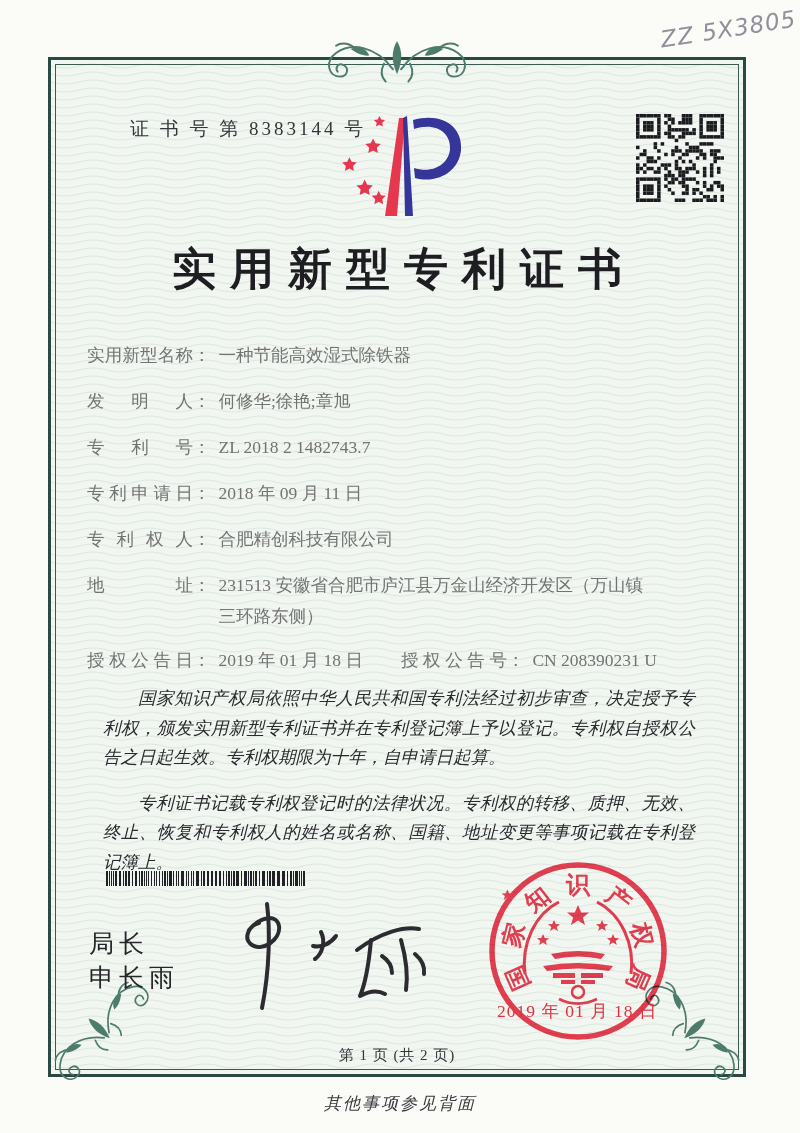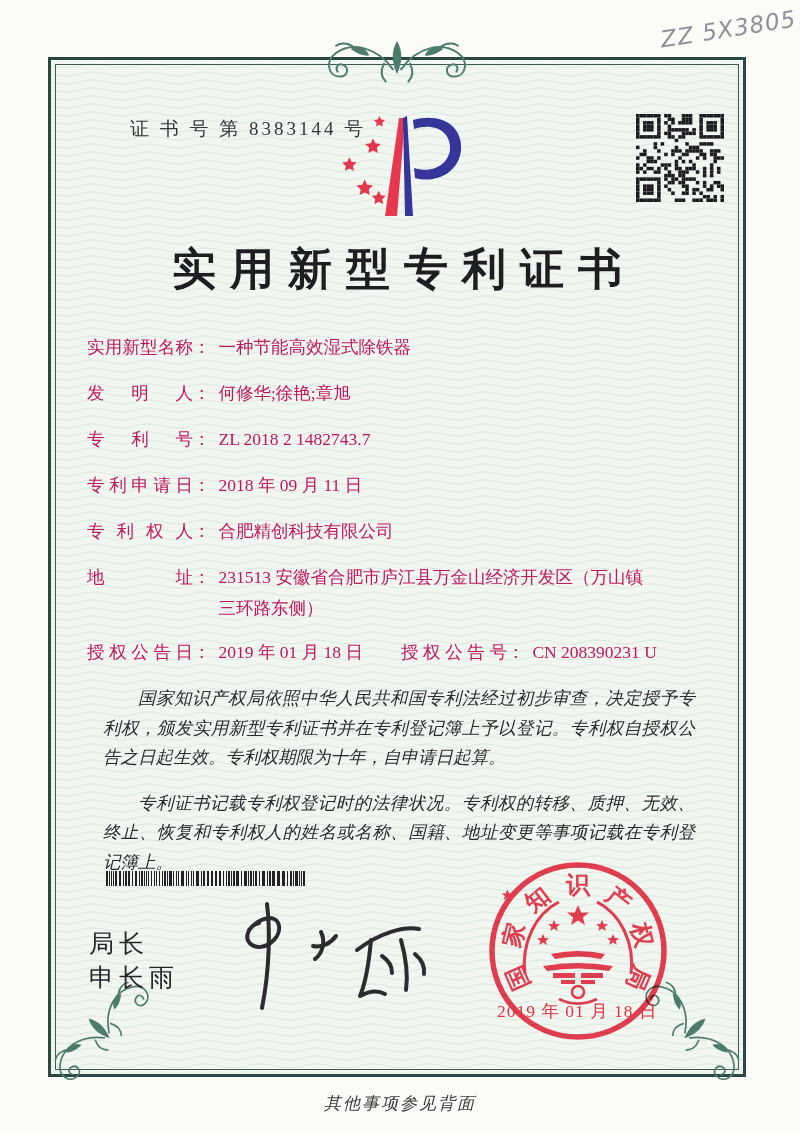--- a/index.html
+++ b/index.html
@@ -33,21 +33,21 @@
     font-size:19px;letter-spacing:3px;color:#35353a;margin-left:41px;
   }
   .logo{position:absolute;left:286px;top:50px;width:136px;height:128px;}
   .qr{position:absolute;left:585px;top:54px;width:88px;height:88px;}
   .doc-title{
     position:absolute;left:0;top:180px;width:100%;
     text-align:center;font-size:44px;font-weight:700;
     letter-spacing:14px;color:#1d1d22;text-indent:14px;
   }
   
-  .fields{position:absolute;left:36px;right:26px;top:272px;font-size:17.5px;color:#be185d;}
+  .fields{position:absolute;left:36px;right:26px;top:280px;font-size:17.5px;color:#737373;}
   .f-row{display:flex;align-items:flex-start;line-height:31px;margin-bottom:15px;}
   .f-label{
     display:inline-block;width:106px;flex:0 0 106px;
     text-align:justify;text-align-last:justify;
   }
   .f-colon{flex:0 0 auto;margin-right:8px;}
   .f-value{flex:1;}
   .f-value .line2{display:block;}
   .grant-row{display:flex;align-items:flex-start;line-height:31px;margin-top:-2px;}
   .grant-pair{display:flex;}
@@ -715,16 +715,17 @@
           <text transform="translate(30.960482065784234,79.03315489042191) rotate(-76)" dy="8">家</text>
           <text transform="translate(54.36634262850656,42.991290261956344) rotate(-38)" dy="8">知</text>
           <text transform="translate(95,29) rotate(0)" dy="8">识</text>
           <text transform="translate(135.63365737149343,42.991290261956344) rotate(38)" dy="8">产</text>
           <text transform="translate(159.03951793421578,79.03315489042191) rotate(76)" dy="8">权</text>
           <text transform="translate(155.29400020441167,121.8446184430028) rotate(114)" dy="8">局</text>
         </g>
     </svg>
     <div class="seal-date">2019 年 01 月 18 日</div>
 
+    <div class="page-info">第 1 页 (共 2 页)</div>
   </div>
 
   <div class="back-note">其他事项参见背面</div>
 </div>
 
 </body></html>

